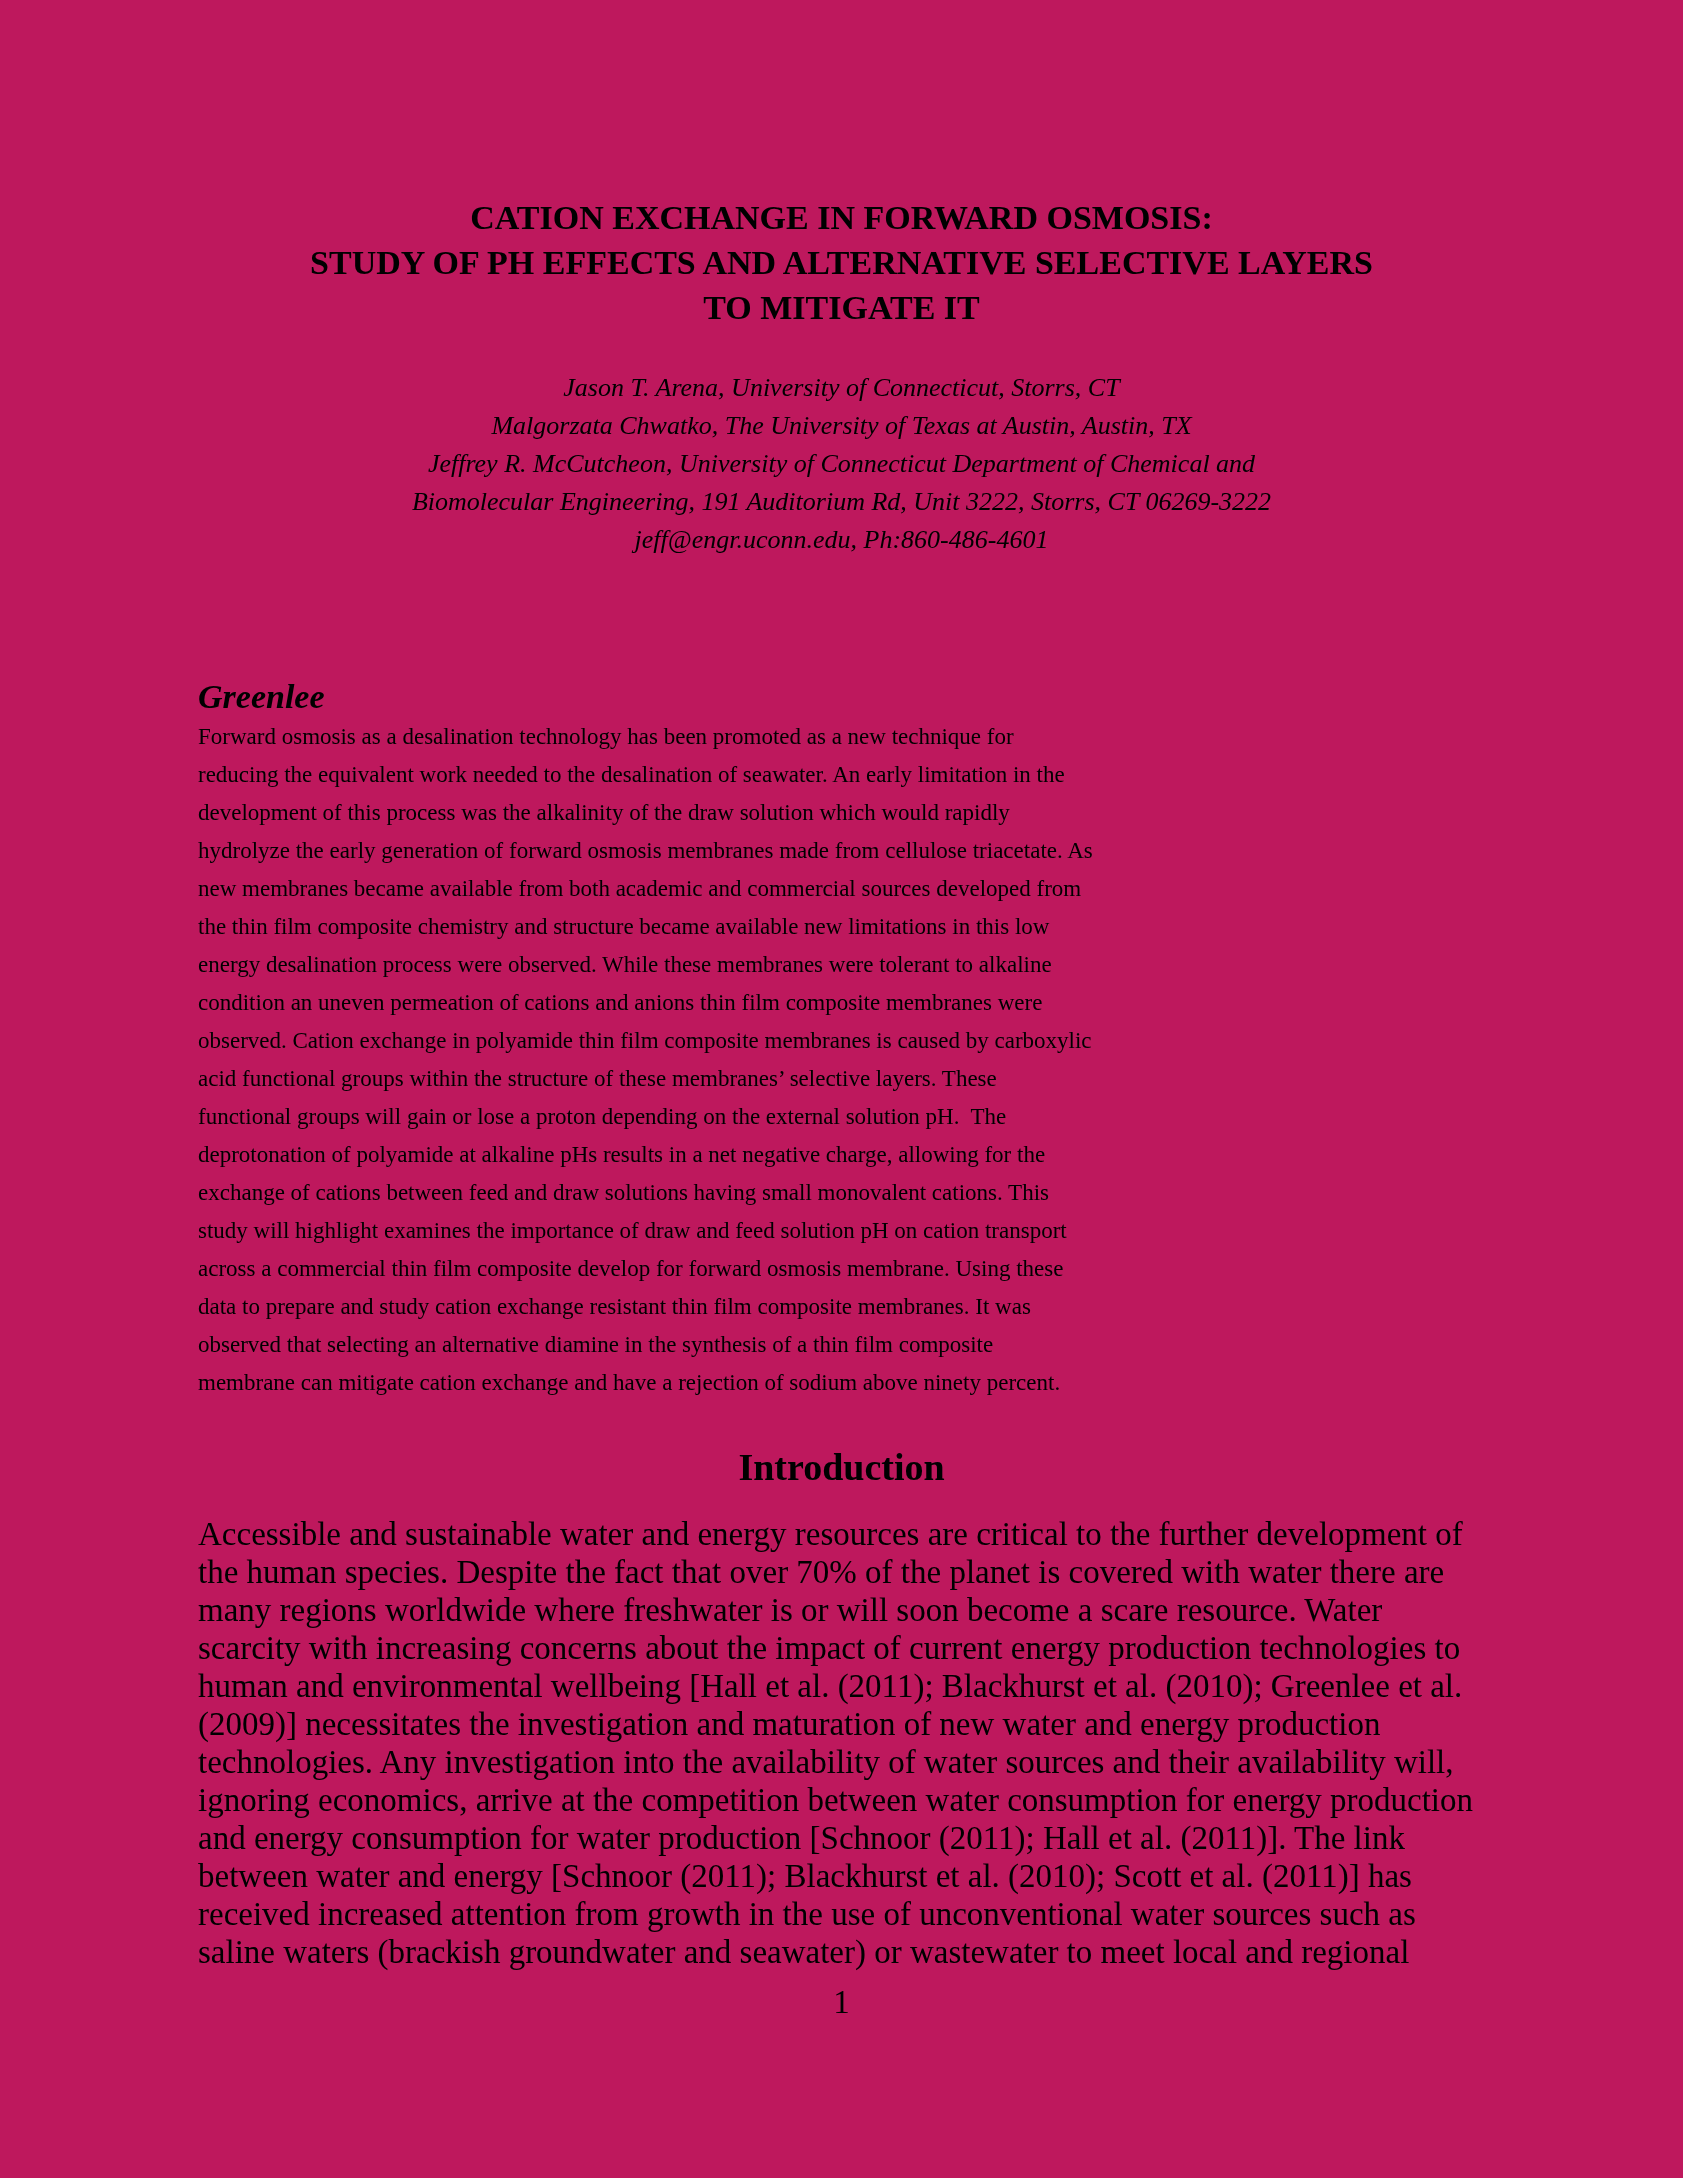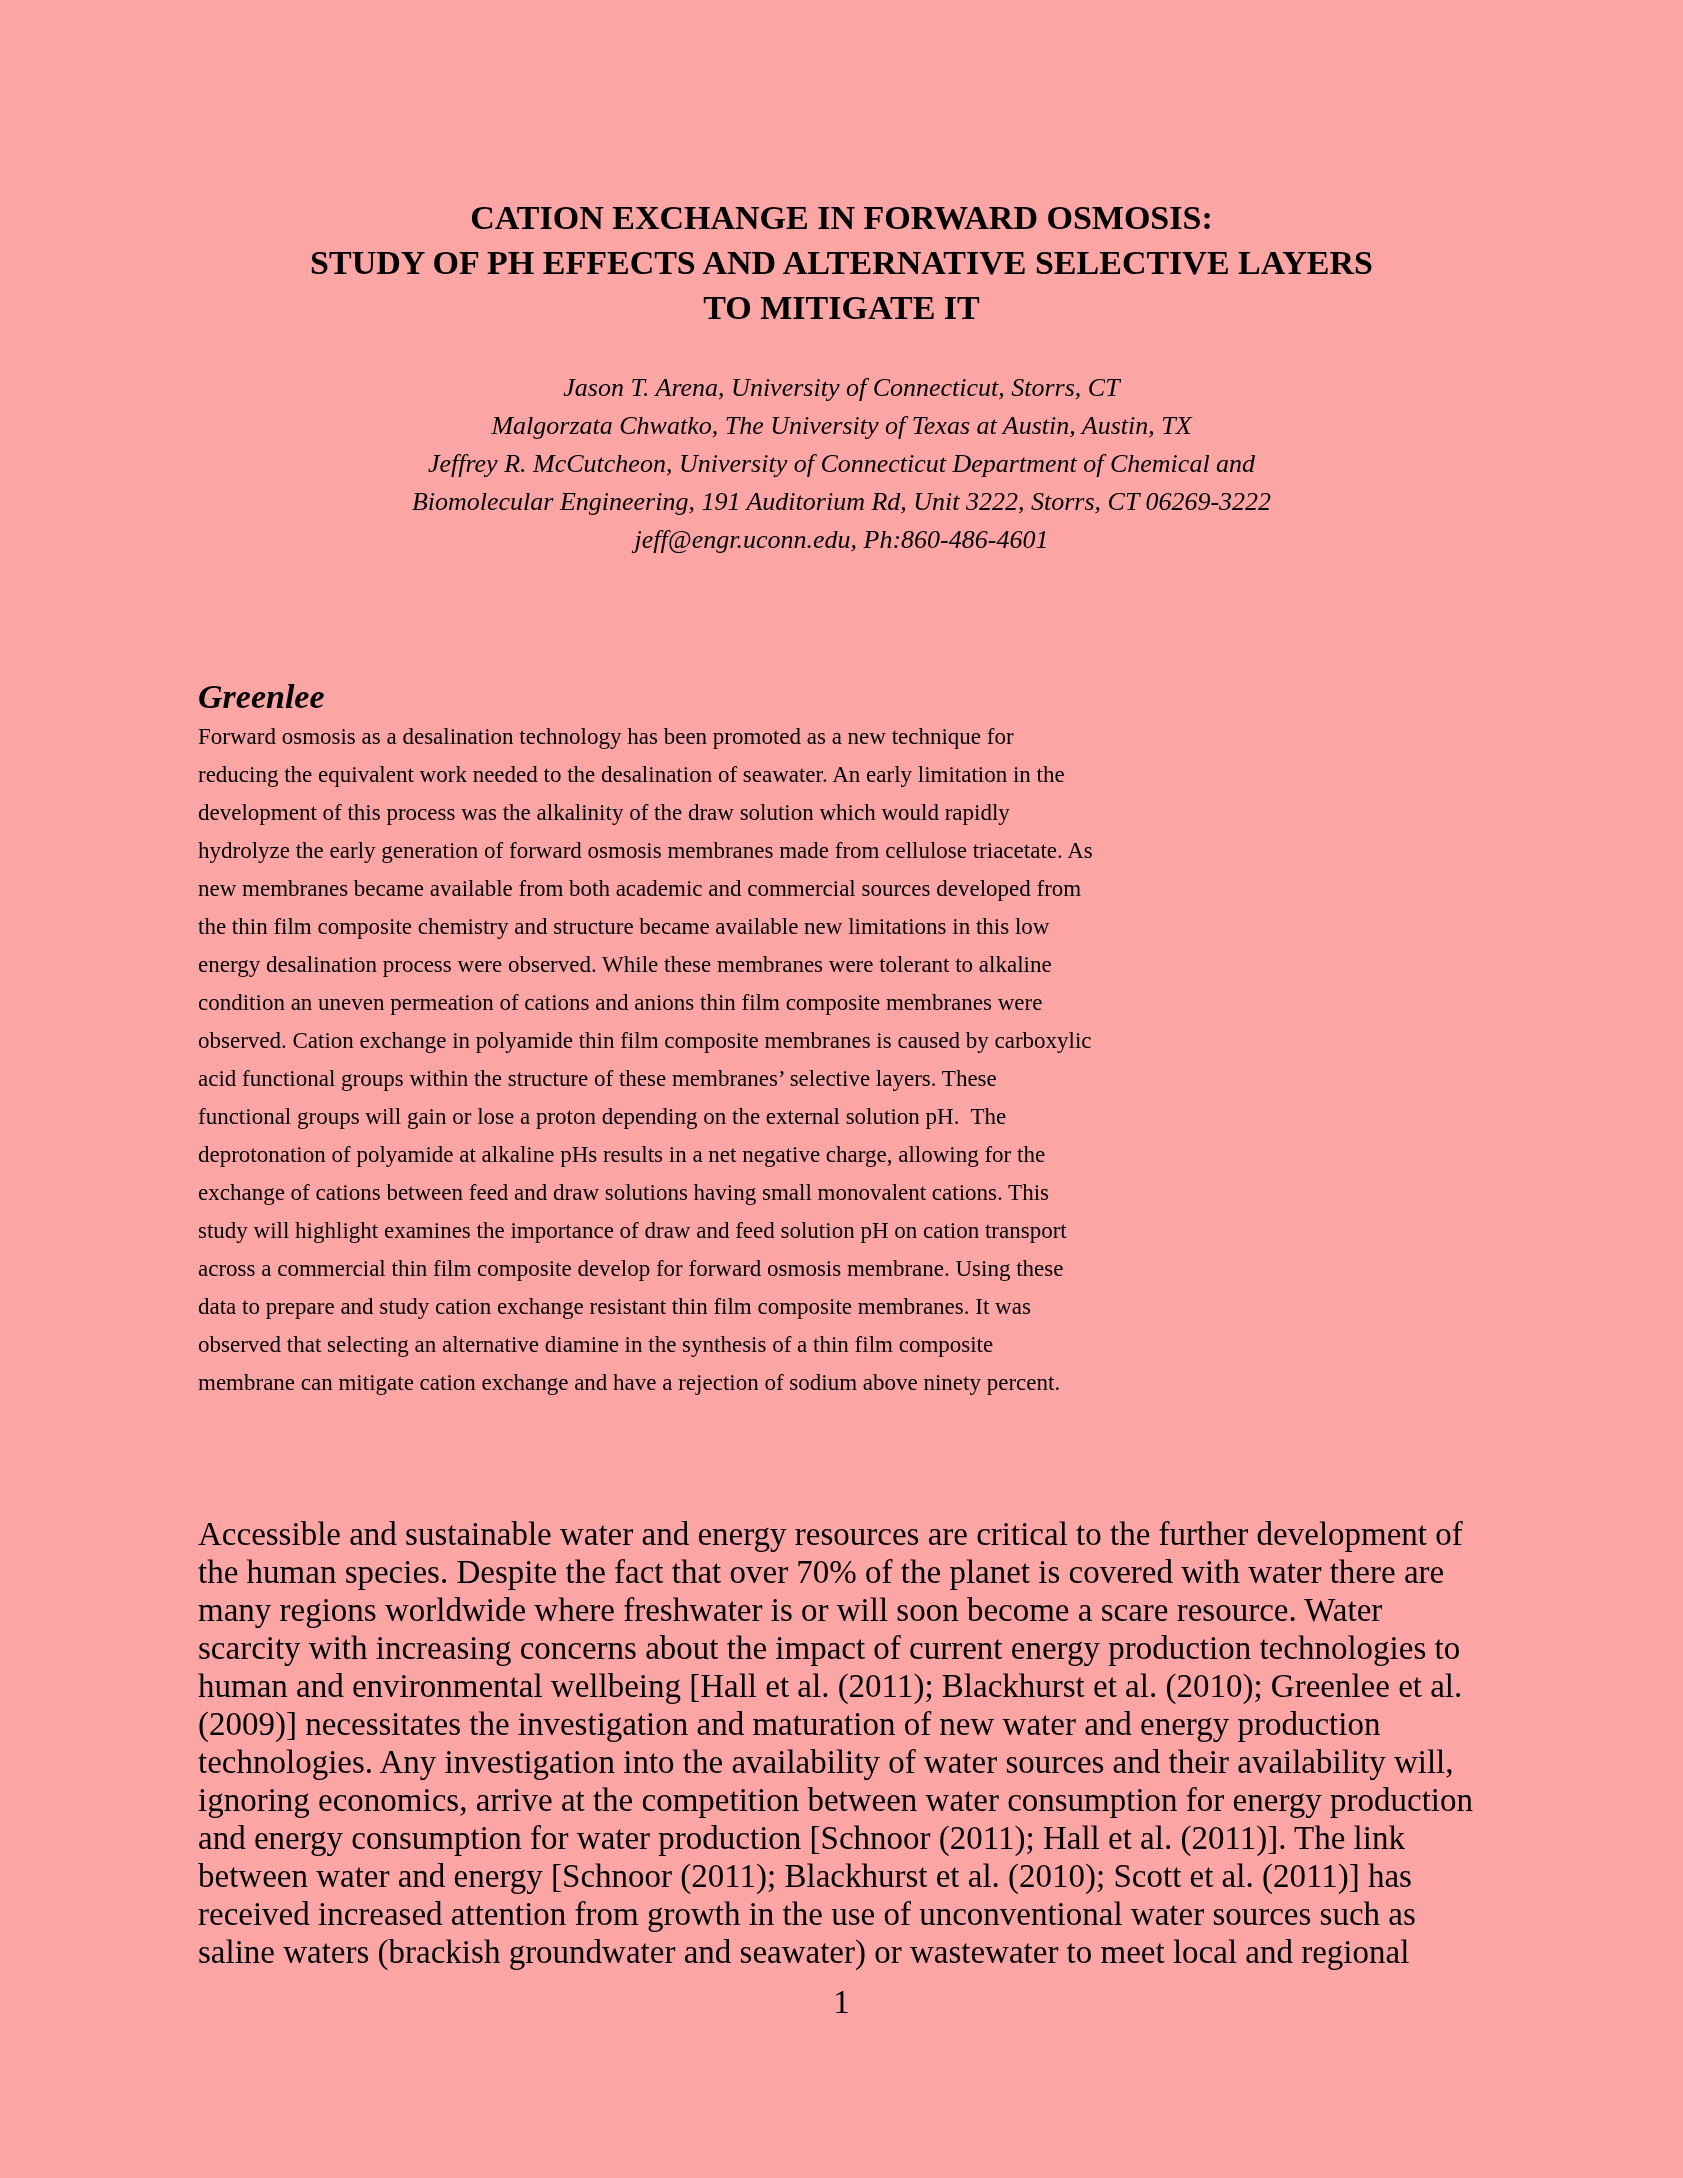--- a/index.html
+++ b/index.html
@@ -4,21 +4,21 @@
 <style>
   html, body {
     margin: 0;
     padding: 0;
     background: #ffffff;
   }
   .page {
     position: relative;
     width: 1683px;
     height: 2178px;
-    background: #fca5a5;
+    background: #be185d;
     color: #000000;
     font-family: "Liberation Serif", "DejaVu Serif", serif;
     overflow: hidden;
   }
   .content {
     position: absolute;
     left: 198px;
     top: 0;
     width: 1287px;
     height: 2178px;
@@ -124,20 +124,21 @@
 acid functional groups within the structure of these membranes’ selective layers. These
 functional groups will gain or lose a proton depending on the external solution pH.  The
 deprotonation of polyamide at alkaline pHs results in a net negative charge, allowing for the
 exchange of cations between feed and draw solutions having small monovalent cations. This
 study will highlight examines the importance of draw and feed solution pH on cation transport
 across a commercial thin film composite develop for forward osmosis membrane. Using these
 data to prepare and study cation exchange resistant thin film composite membranes. It was
 observed that selecting an alternative diamine in the synthesis of a thin film composite
 membrane can mitigate cation exchange and have a rejection of sodium above ninety percent.</div>
 
+    <div class="intro-heading">Introduction</div>
 
     <div class="intro-para">Accessible and sustainable water and energy resources are critical to the further development of
 the human species. Despite the fact that over 70% of the planet is covered with water there are
 many regions worldwide where freshwater is or will soon become a scare resource. Water
 scarcity with increasing concerns about the impact of current energy production technologies to
 human and environmental wellbeing [Hall et al. (2011); Blackhurst et al. (2010); Greenlee et al.
 (2009)] necessitates the investigation and maturation of new water and energy production
 technologies. Any investigation into the availability of water sources and their availability will,
 ignoring economics, arrive at the competition between water consumption for energy production
 and energy consumption for water production [Schnoor (2011); Hall et al. (2011)]. The link

